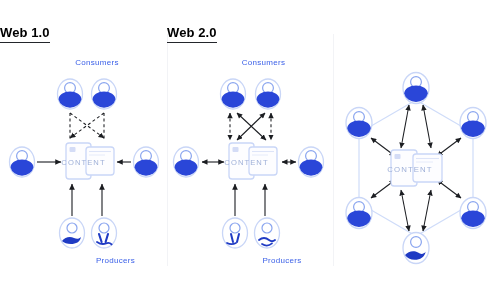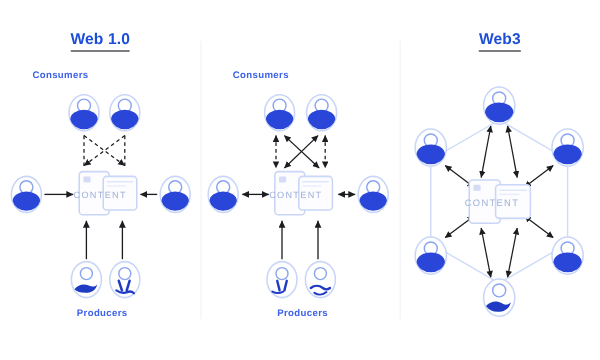--- a/index.html
+++ b/index.html
@@ -11,29 +11,29 @@
   #figure{position:relative;width:500px;height:300px;background:#fff;}
   .panel{position:absolute;top:0;height:300px;}
   #panel-web1{left:0;width:167px;}
   #panel-web2{left:167px;width:166px;}
   #panel-web3{left:333px;width:167px;}
   .divider{position:absolute;top:34px;width:1px;height:232px;background:#f2f3f6;}
   #divider-1{left:167px;}
   #divider-2{left:333px;}
   .panel-title{
     position:absolute;left:0;right:0;top:25px;
-    text-align:center;font-size:13px;font-weight:700;color:#1d4ed8;
+    text-align:left;font-size:13px;font-weight:700;color:#000000;
     letter-spacing:.1px;
   }
   .panel-title span{
     display:inline-block;padding-bottom:2px;border-bottom:1.6px solid #23262b;
   }
   .role-label{
-    position:absolute;left:0;right:0;text-align:left;
-    font-size:8px;font-weight:700;color:#3c61e8;letter-spacing:.3px;margin-left:27px;
+    position:absolute;left:0;right:0;text-align:center;
+    font-size:8px;font-weight:400;color:#3c61e8;letter-spacing:.3px;margin-left:27px;
   }
   .role-top{top:58px;}
   .role-bottom{top:256px;padding-left:37px;}
   svg{position:absolute;left:0;top:0;overflow:visible;}
   .stage{position:absolute;left:0;top:0;width:100%;height:300px;}
 </style>
 </head>
 <body>
 
 <div id="figure">
@@ -116,20 +116,23 @@
       <g>
         <ellipse cx="104" cy="233" rx="12.5" ry="15" fill="#fff" stroke="#c9d6f7" stroke-width="1.3"></ellipse>
         <circle cx="104" cy="228" r="5" fill="#fff" stroke="#8aa5ef" stroke-width="1.2"></circle>
         <path d="M99 234 l2.6 8 M108 234 l-2.4 8" stroke="#1f3bc4" stroke-width="2.1" fill="none" stroke-linecap="round"></path>
         <path d="M97 242 c3 2 6 2.6 9 1.4 c2.4 -1 4 -0.6 5.6 1" stroke="#1f3bc4" stroke-width="1.9" fill="none" stroke-linecap="round"></path>
       </g>
     </svg>
   </div>
 
   <div class="panel" id="panel-web2">
+    <div class="panel-title">
+      <span>Web 2.0</span>
+    </div>
     <div class="role-label role-top">Consumers</div>
     <div class="role-label role-bottom">Producers</div>
 
     <svg class="stage" width="166" height="300" viewBox="0 0 166 300">
       <defs>
         <marker id="ah2" markerWidth="7" markerHeight="7" refX="5.2" refY="2.6" orient="auto">
           <path d="M0,0 L5.4,2.6 L0,5.2 z" fill="#1b1d21"></path>
         </marker>
         <marker id="ah2s" markerWidth="7" markerHeight="7" refX="0.4" refY="2.6" orient="auto">
           <path d="M5.4,0 L0,2.6 L5.4,5.2 z" fill="#1b1d21"></path>
@@ -196,23 +199,20 @@
       <g>
         <ellipse cx="100" cy="233" rx="12.5" ry="15" fill="#fff" stroke="#c9d6f7" stroke-width="1.3"></ellipse>
         <circle cx="100" cy="228" r="5" fill="#fff" stroke="#8aa5ef" stroke-width="1.2"></circle>
         <path d="M92 240 c3 -2.4 7 -2.4 10 0 c2 1.6 4 1.6 6 0" stroke="#1f3bc4" stroke-width="1.9" fill="none" stroke-linecap="round"></path>
         <path d="M95 244 c3 2 7 2 10 -0.6" stroke="#1f3bc4" stroke-width="1.7" fill="none" stroke-linecap="round"></path>
       </g>
     </svg>
   </div>
 
   <div class="panel" id="panel-web3">
-    <div class="panel-title">
-      <span>Web3</span>
-    </div>
 
     <svg class="stage" width="167" height="300" viewBox="0 0 167 300">
       <defs>
         <marker id="ah3" markerWidth="7" markerHeight="7" refX="5.2" refY="2.6" orient="auto">
           <path d="M0,0 L5.4,2.6 L0,5.2 z" fill="#1b1d21"></path>
         </marker>
         <marker id="ah3s" markerWidth="7" markerHeight="7" refX="0.4" refY="2.6" orient="auto">
           <path d="M5.4,0 L0,2.6 L5.4,5.2 z" fill="#1b1d21"></path>
         </marker>
       </defs>

